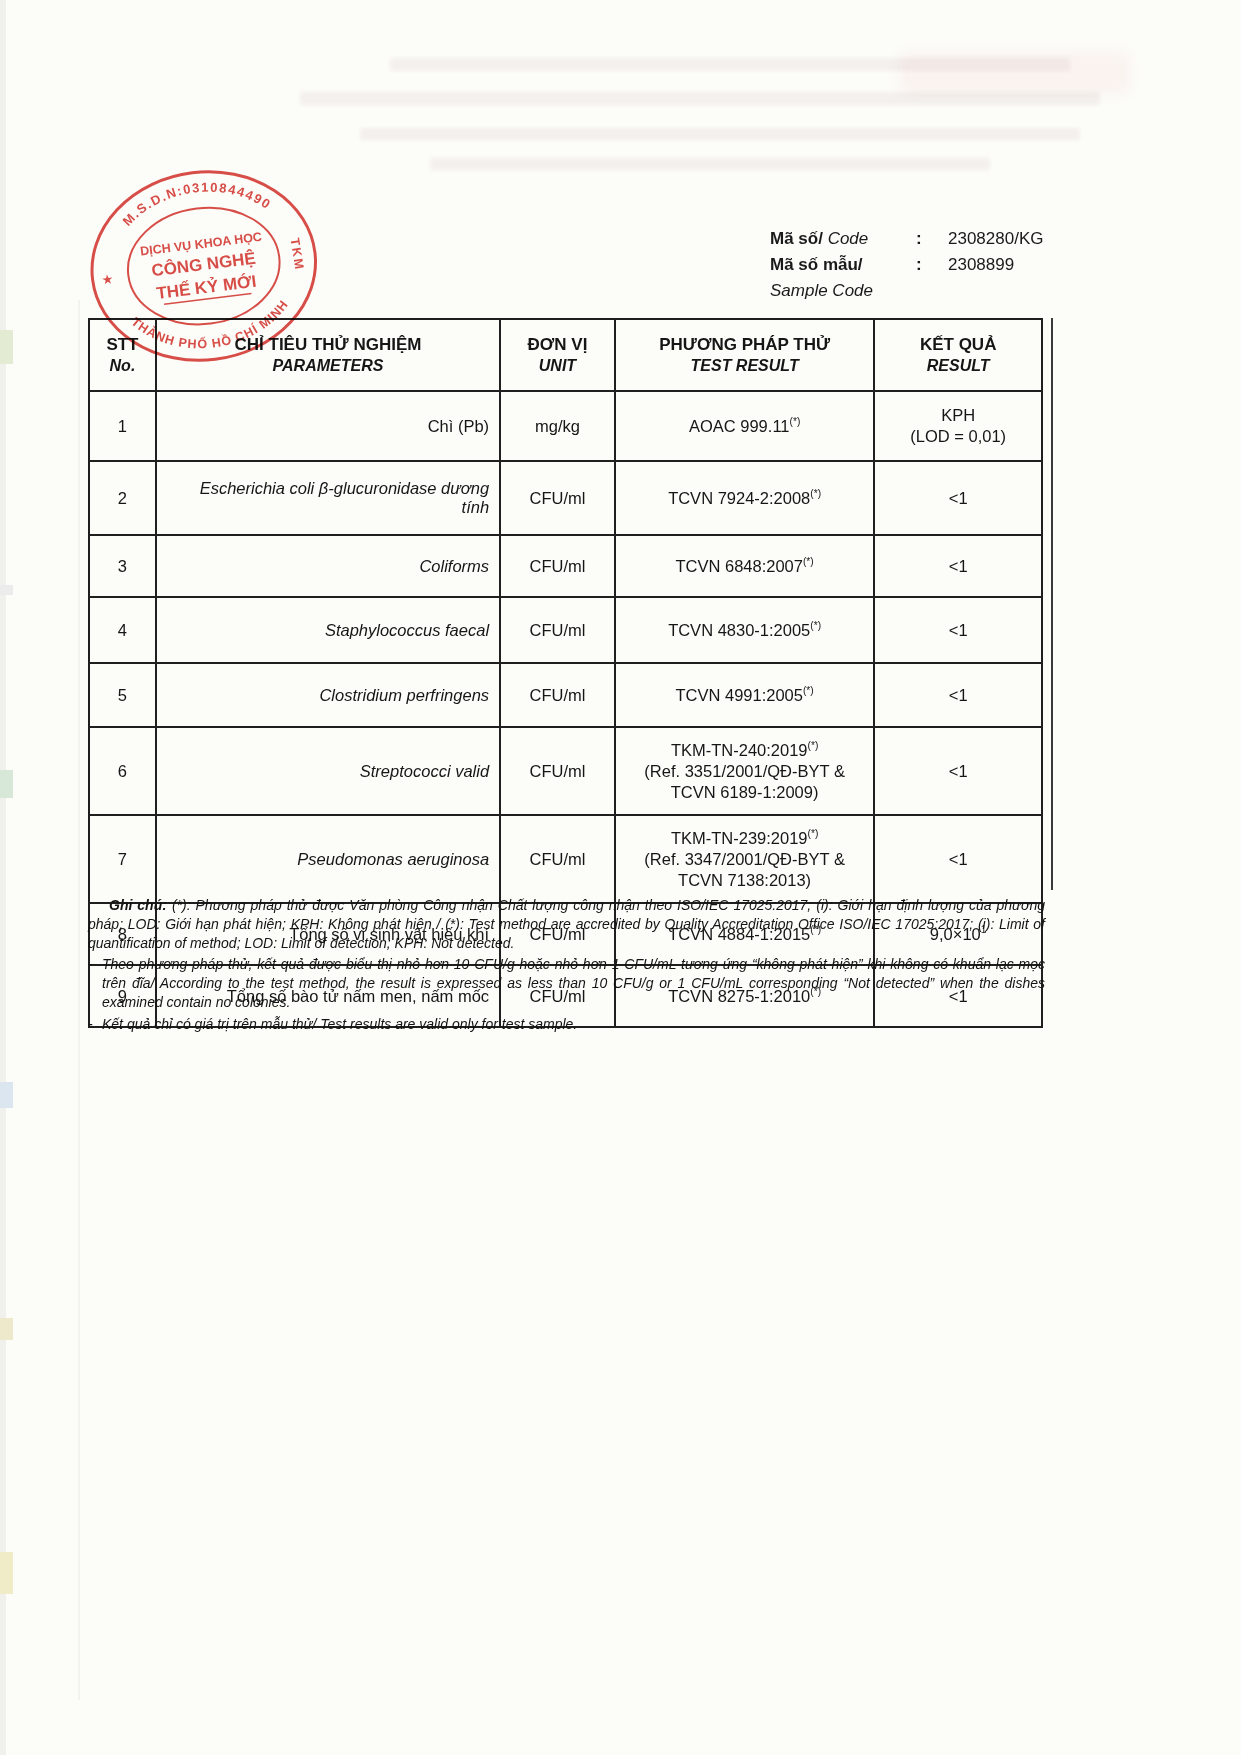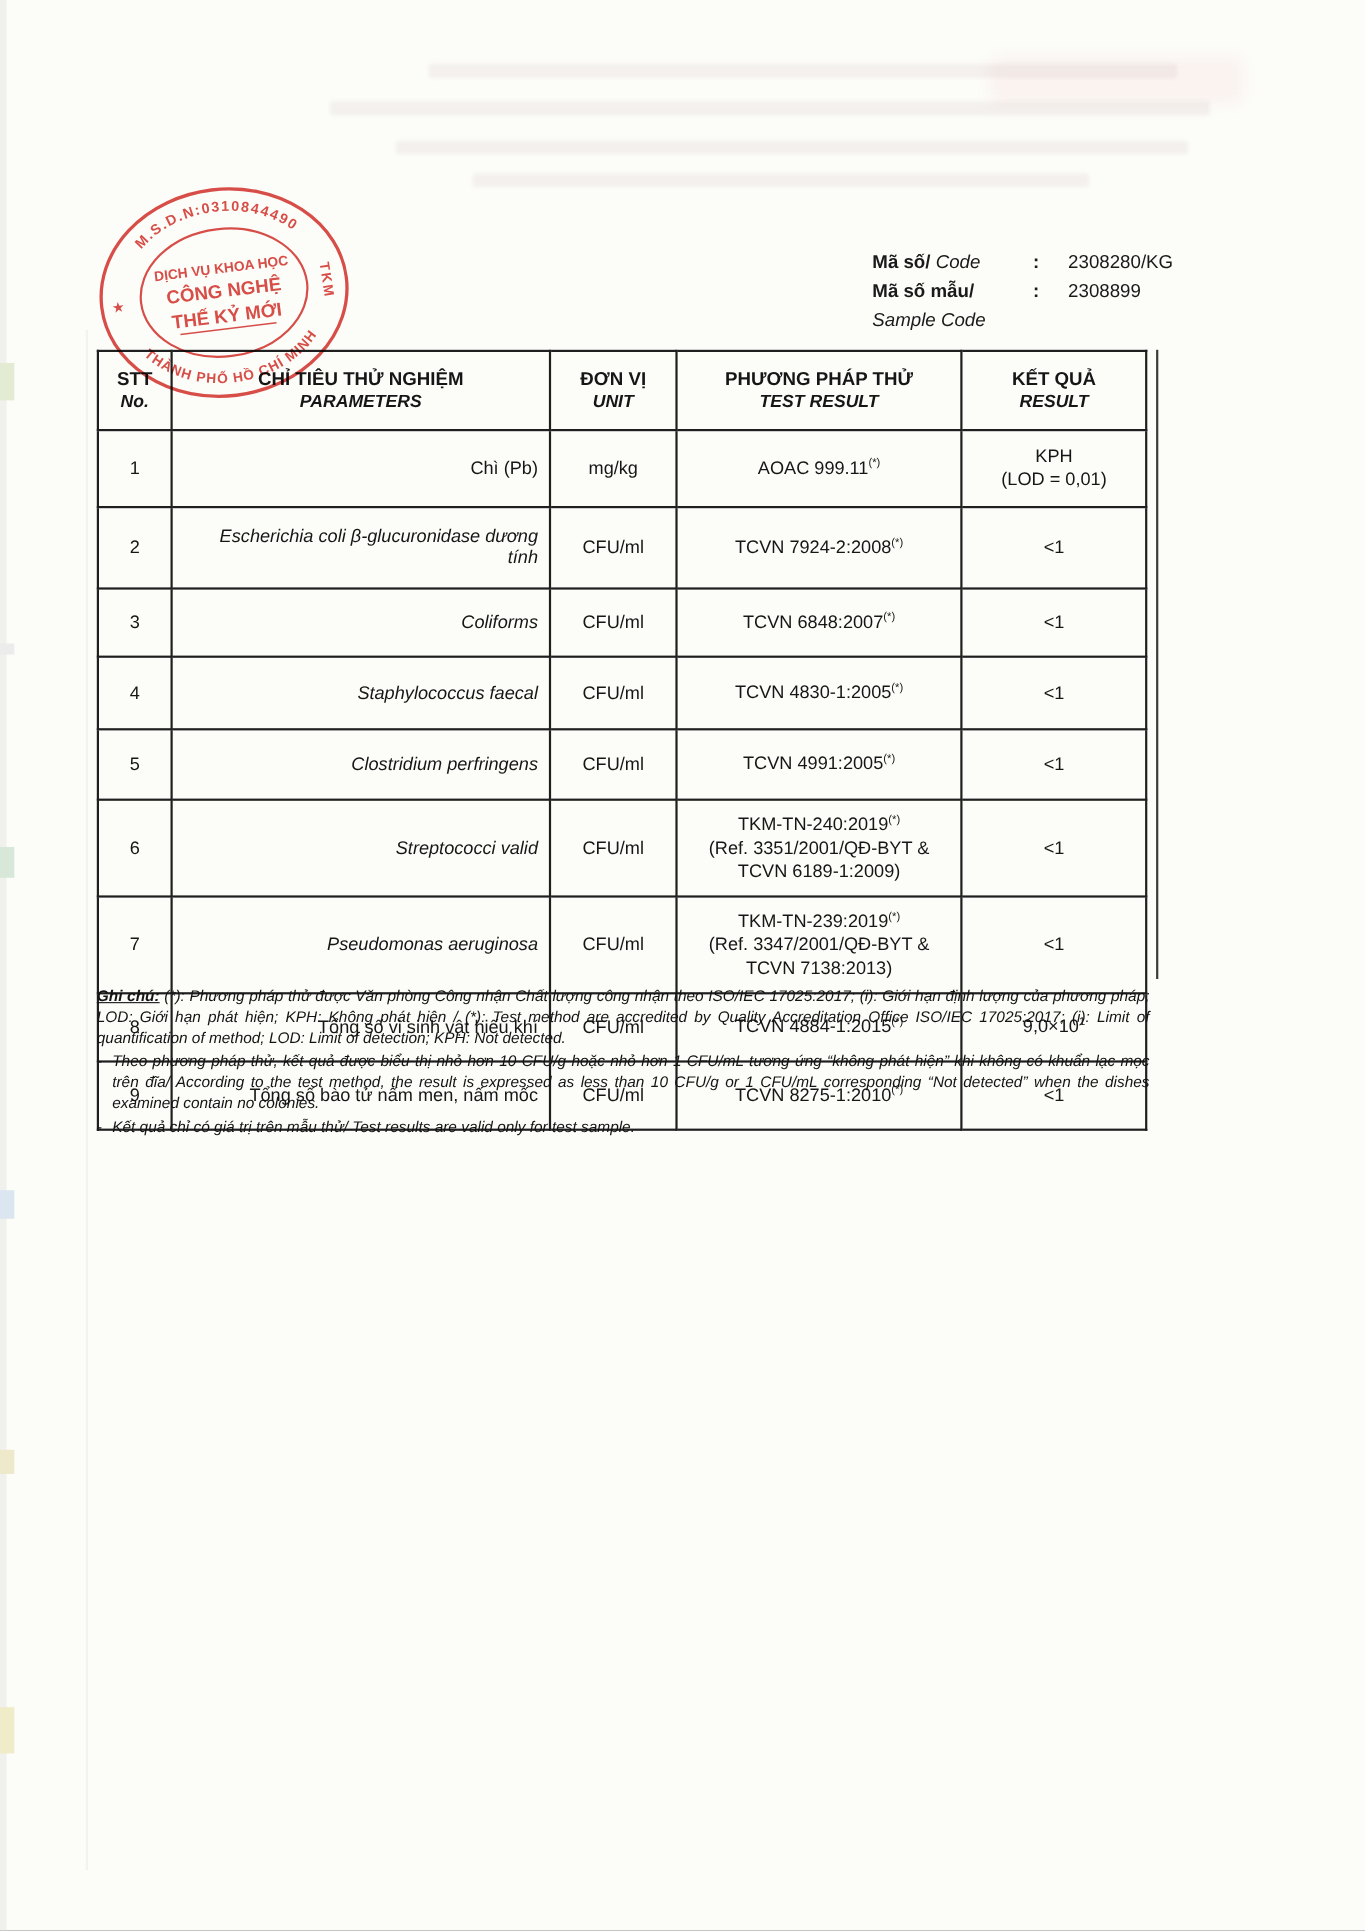--- a/index.html
+++ b/index.html
@@ -12,21 +12,21 @@
   .edge-col{position:absolute;left:0;top:0;width:6px;height:100%;background:#f0f0ec;z-index:1;}
   .edge{position:absolute;left:0;width:13px;z-index:1;}
   .ghost{position:absolute;background:rgba(165,140,140,0.10);filter:blur(2px);border-radius:3px;z-index:1;}
   .ghost-red{position:absolute;background:rgba(228,140,140,0.08);filter:blur(6px);border-radius:8px;z-index:1;}
   .fold-line{position:absolute;left:78px;top:300px;width:2px;height:1400px;background:rgba(0,0,0,0.04);z-index:1;}
   .vline-artifact{position:absolute;left:1051px;top:318px;width:2px;height:572px;background:#3a3a3a;z-index:2;}
   
   .hdr-left{position:absolute;left:100px;top:224px;font-size:17px;font-weight:bold;line-height:27px;z-index:4;}
   .hdr-right{position:absolute;left:770px;top:226px;font-size:17px;z-index:4;}
   .hr-row{display:flex;line-height:26px;}
-  .hr-row .lbl{width:146px;font-weight:bold;margin-left:23px;}
+  .hr-row .lbl{width:146px;font-weight:bold;}
   .hr-row .lbl i{font-weight:normal;}
   .hr-row .colon{width:32px;font-weight:bold;}
   .hr-row .val{font-weight:normal;}
   .hr-row .lbl .en-only{font-weight:normal;font-style:italic;}
   
   .stamp{position:absolute;left:86px;top:166px;z-index:10;transform:rotate(-7deg);
          mix-blend-mode:multiply;opacity:0.95;}
   .stamp text{font-family:"Liberation Sans","DejaVu Sans",sans-serif;}
   
   .table-wrap{position:absolute;left:88px;top:318px;z-index:3;}
@@ -43,21 +43,21 @@
   tr.h56 td{height:56px;}
   tr.h60 td{height:60px;}
   tr.h52 td{height:52px;}
   tr.h50 td{height:50px;}
   tr.h48 td{height:48px;}
   tr.h74 td{height:74px;}
   
   .notes{position:absolute;left:88px;top:896px;width:957px;font-style:italic;
          font-size:14px;line-height:1.34;color:#141414;z-index:3;}
   .notes p{margin:0 0 3px 0;text-align:justify;}
-  .gl{font-weight:bold;text-decoration:underline;}
+  .gl{font-weight:bold;margin-left:21px;}
   .dashrow{display:flex;margin:0 0 3px 0;}
   .dashrow .dash{width:14px;flex:none;}
   .dashrow .ntext{flex:1;text-align:justify;}
 </style>
 </head>
 <body>
 
 <div class="page">
 
   <div class="edge-col"></div>

